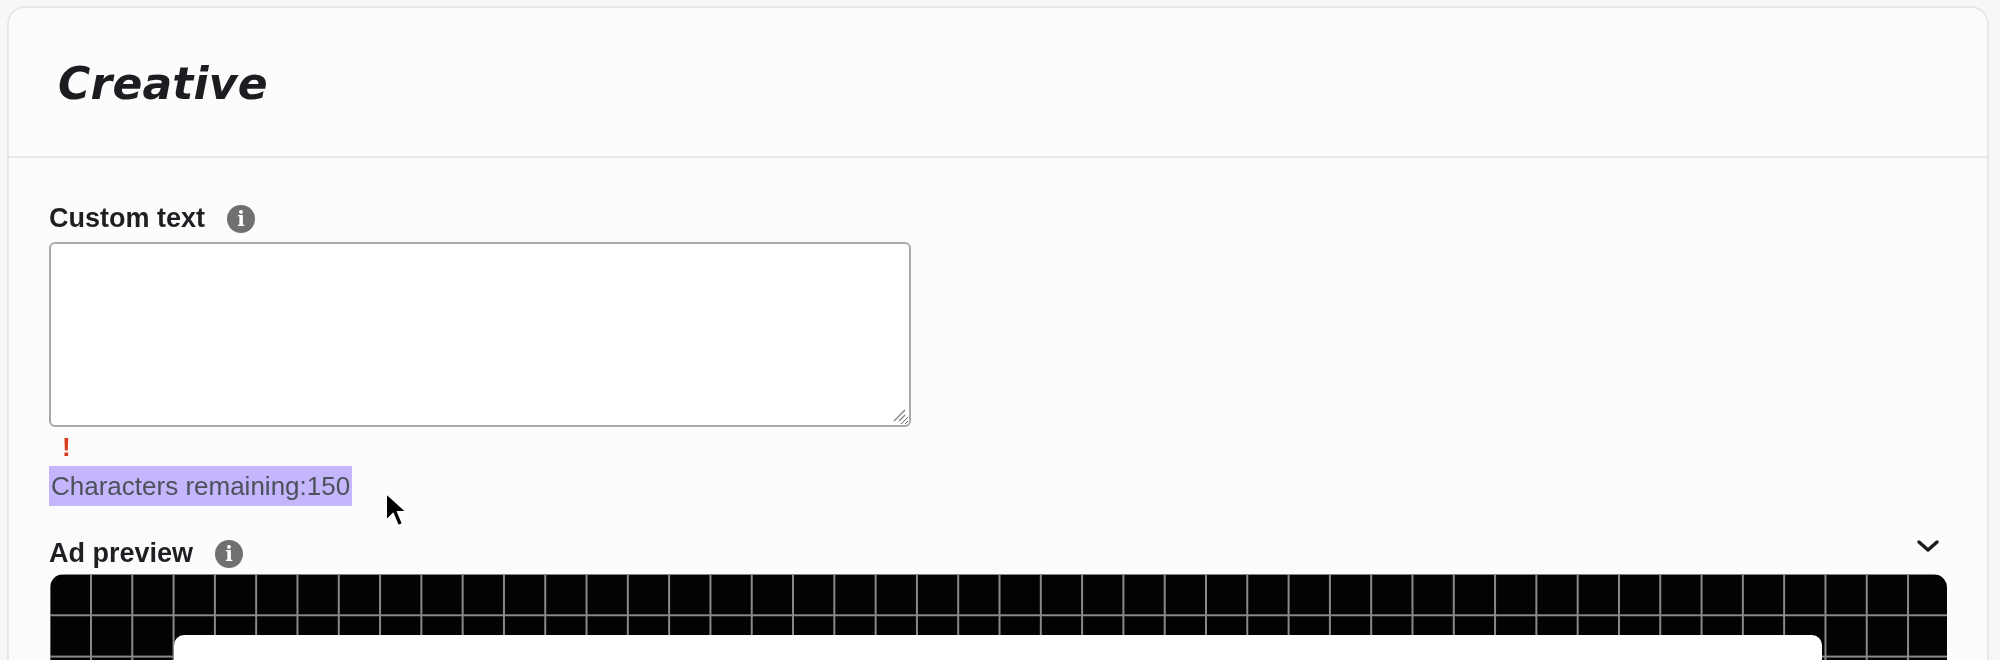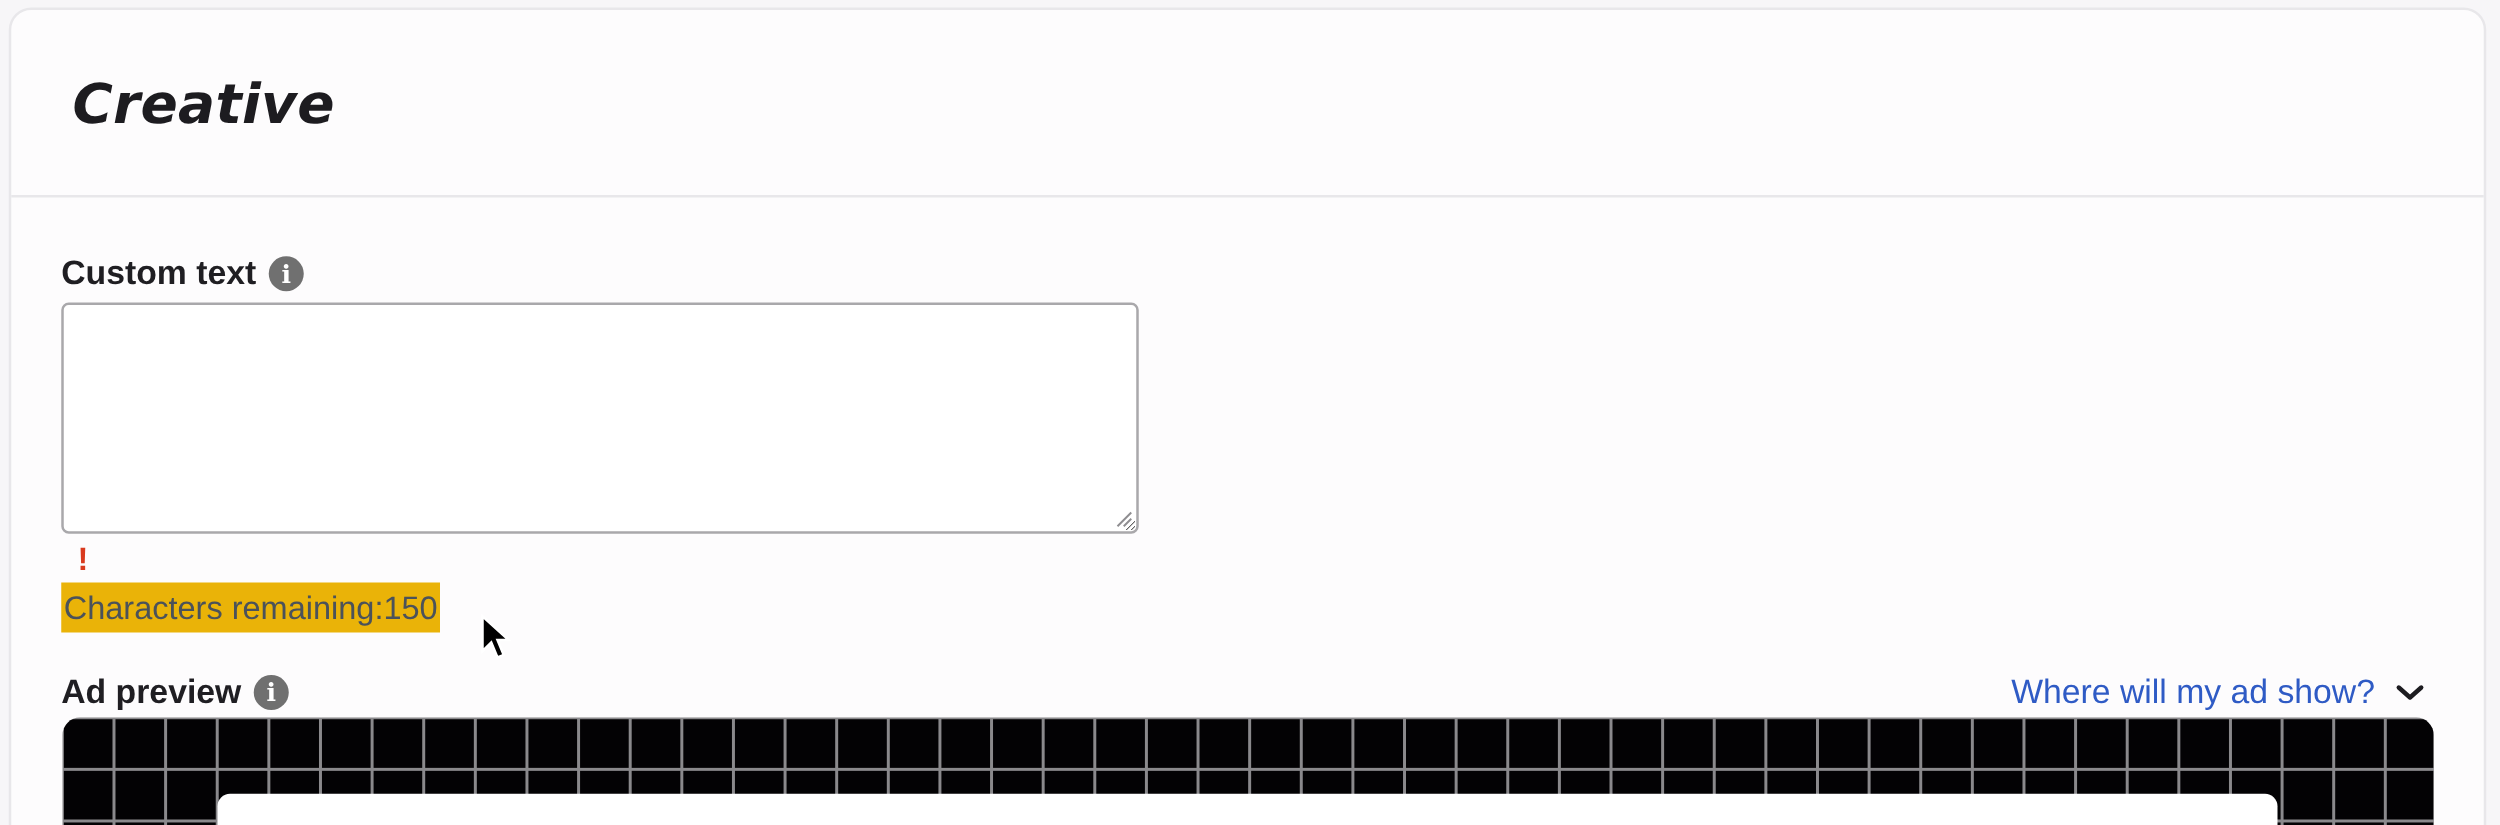--- a/index.html
+++ b/index.html
@@ -11,21 +11,21 @@
   }
   .card-header { height: 150px; border-bottom: 2px solid #e8e7ea; position: relative; }
   .card-title {
     position: absolute; left: 49px; top: 50px;
     font-family: "DejaVu Sans", sans-serif; font-size: 44px; font-weight: 600; color: #1d1c20;
     letter-spacing: 0.2px;
     font-style: italic;
   }
   .label {
     position: absolute; font-size: 27px; font-weight: 700; color: #1f1e22;
-    display: flex; align-items: center; gap: 10px;
+    display: flex; align-items: center; gap: 22px;
   }
   .info-icon {
     width: 28px; height: 28px; border-radius: 50%; background: #707070; color: #fff;
     font-family: "DejaVu Serif", serif; font-weight: 700; font-size: 20px;
     display: inline-flex; align-items: center; justify-content: center; line-height: 1;
   }
   .textarea {
     position: absolute; left: 49px; top: 242px; width: 862px; height: 185px;
     border: 2px solid #a9a8ab; border-radius: 6px; background: #fff; resize: both;
     font-family: "Liberation Sans", sans-serif; font-size: 24px; padding: 10px; outline: none;
@@ -33,21 +33,21 @@
   .resize-grip {
     position: absolute; left: 892px; top: 408px; width: 14px; height: 14px; pointer-events: none;
   }
   .error {
     position: absolute; left: 62px; top: 432px; display: flex; align-items: center; gap: 30px;
     font-size: 25px; color: #a8351b;
   }
   .error-icon { color: #d93a1e; font-weight: 900; font-size: 26px; }
   .remaining {
     position: absolute; left: 49px; top: 466px; height: 40px; padding: 0 2px;
-    background: #eab308; color: #4b525a; font-size: 26px; line-height: 40px;
+    background: #c4b5fd; color: #4b525a; font-size: 26px; line-height: 40px;
   }
   .cursor { position: absolute; left: 384px; top: 491px; width: 26px; height: 40px; }
   .where-link {
     position: absolute; right: 60px; top: 538px; display: flex; align-items: center; gap: 16px;
     font-size: 27px; color: #2f5bc5; cursor: pointer;
   }
   .chev { width: 24px; height: 16px; }
   .preview-bg {
     position: absolute; left: 50px; top: 574px; width: 1897px; height: 120px;
     background-color: #030204; border-radius: 14px 14px 0 0;
@@ -91,20 +91,19 @@
 <svg class="cursor" viewBox="0 0 26 40">
   <path d="M2 2 L2 30 L9 23 L14 35 L19 33 L14 21 L23 21 Z" fill="#000" stroke="#fff" stroke-width="2"></path>
 </svg>
 
 <div class="label" style="left:49px; top:538px;">
   <span>Ad preview</span>
   <span class="info-icon">i</span>
 </div>
 
 <div class="where-link">
-  <span>Where will my ad show?</span>
   <svg class="chev" viewBox="0 0 24 16">
     <polyline points="3,4 12,12 21,4" fill="none" stroke="#1d1c20" stroke-width="3.5" stroke-linecap="round" stroke-linejoin="round"></polyline>
   </svg>
 </div>
 
 <div class="preview-bg"></div>
 <div class="preview-card"></div>
 
 </body></html>

